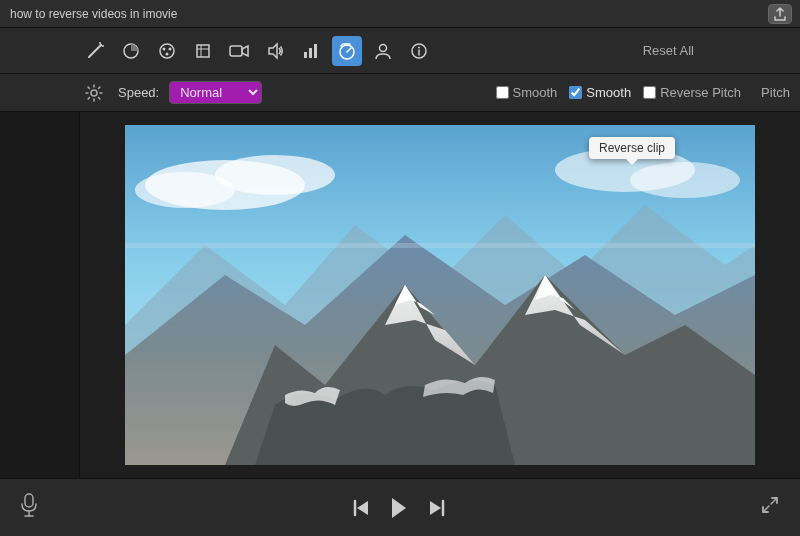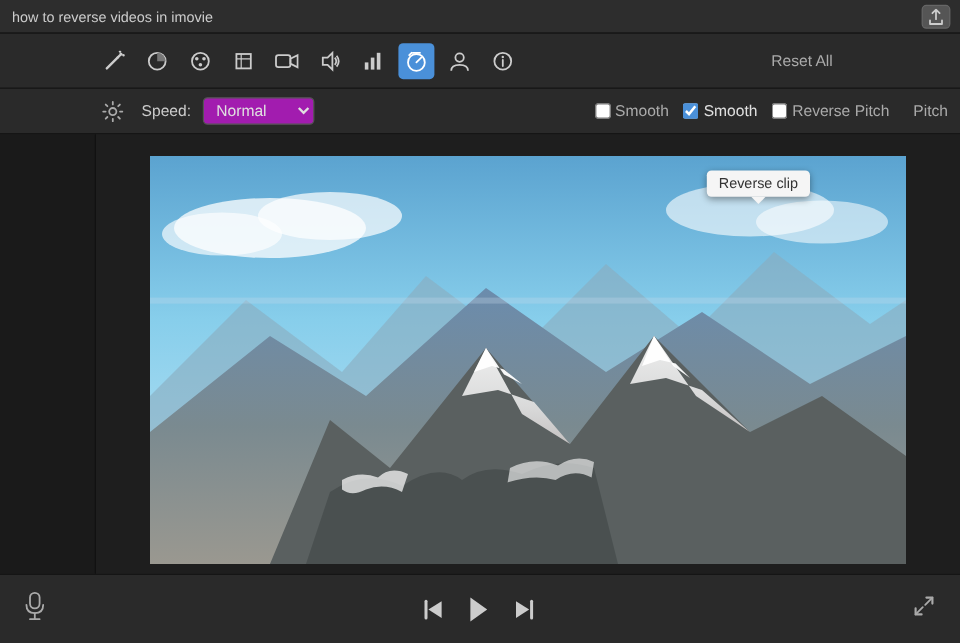--- a/index.html
+++ b/index.html
@@ -153,21 +153,21 @@
     .left-sidebar {
       width: 80px;
       background: #1a1a1a;
       border-right: 1px solid #111;
     }
 
     
     .video-container {
       flex: 1;
       display: flex;
-      align-items: flex-end;
+      align-items: center;
       justify-content: center;
       background: #1e1e1e;
       position: relative;
       padding: 8px;
     }
     .video-frame {
       width: 630px;
       height: 340px;
       background: #000;
       position: relative;

